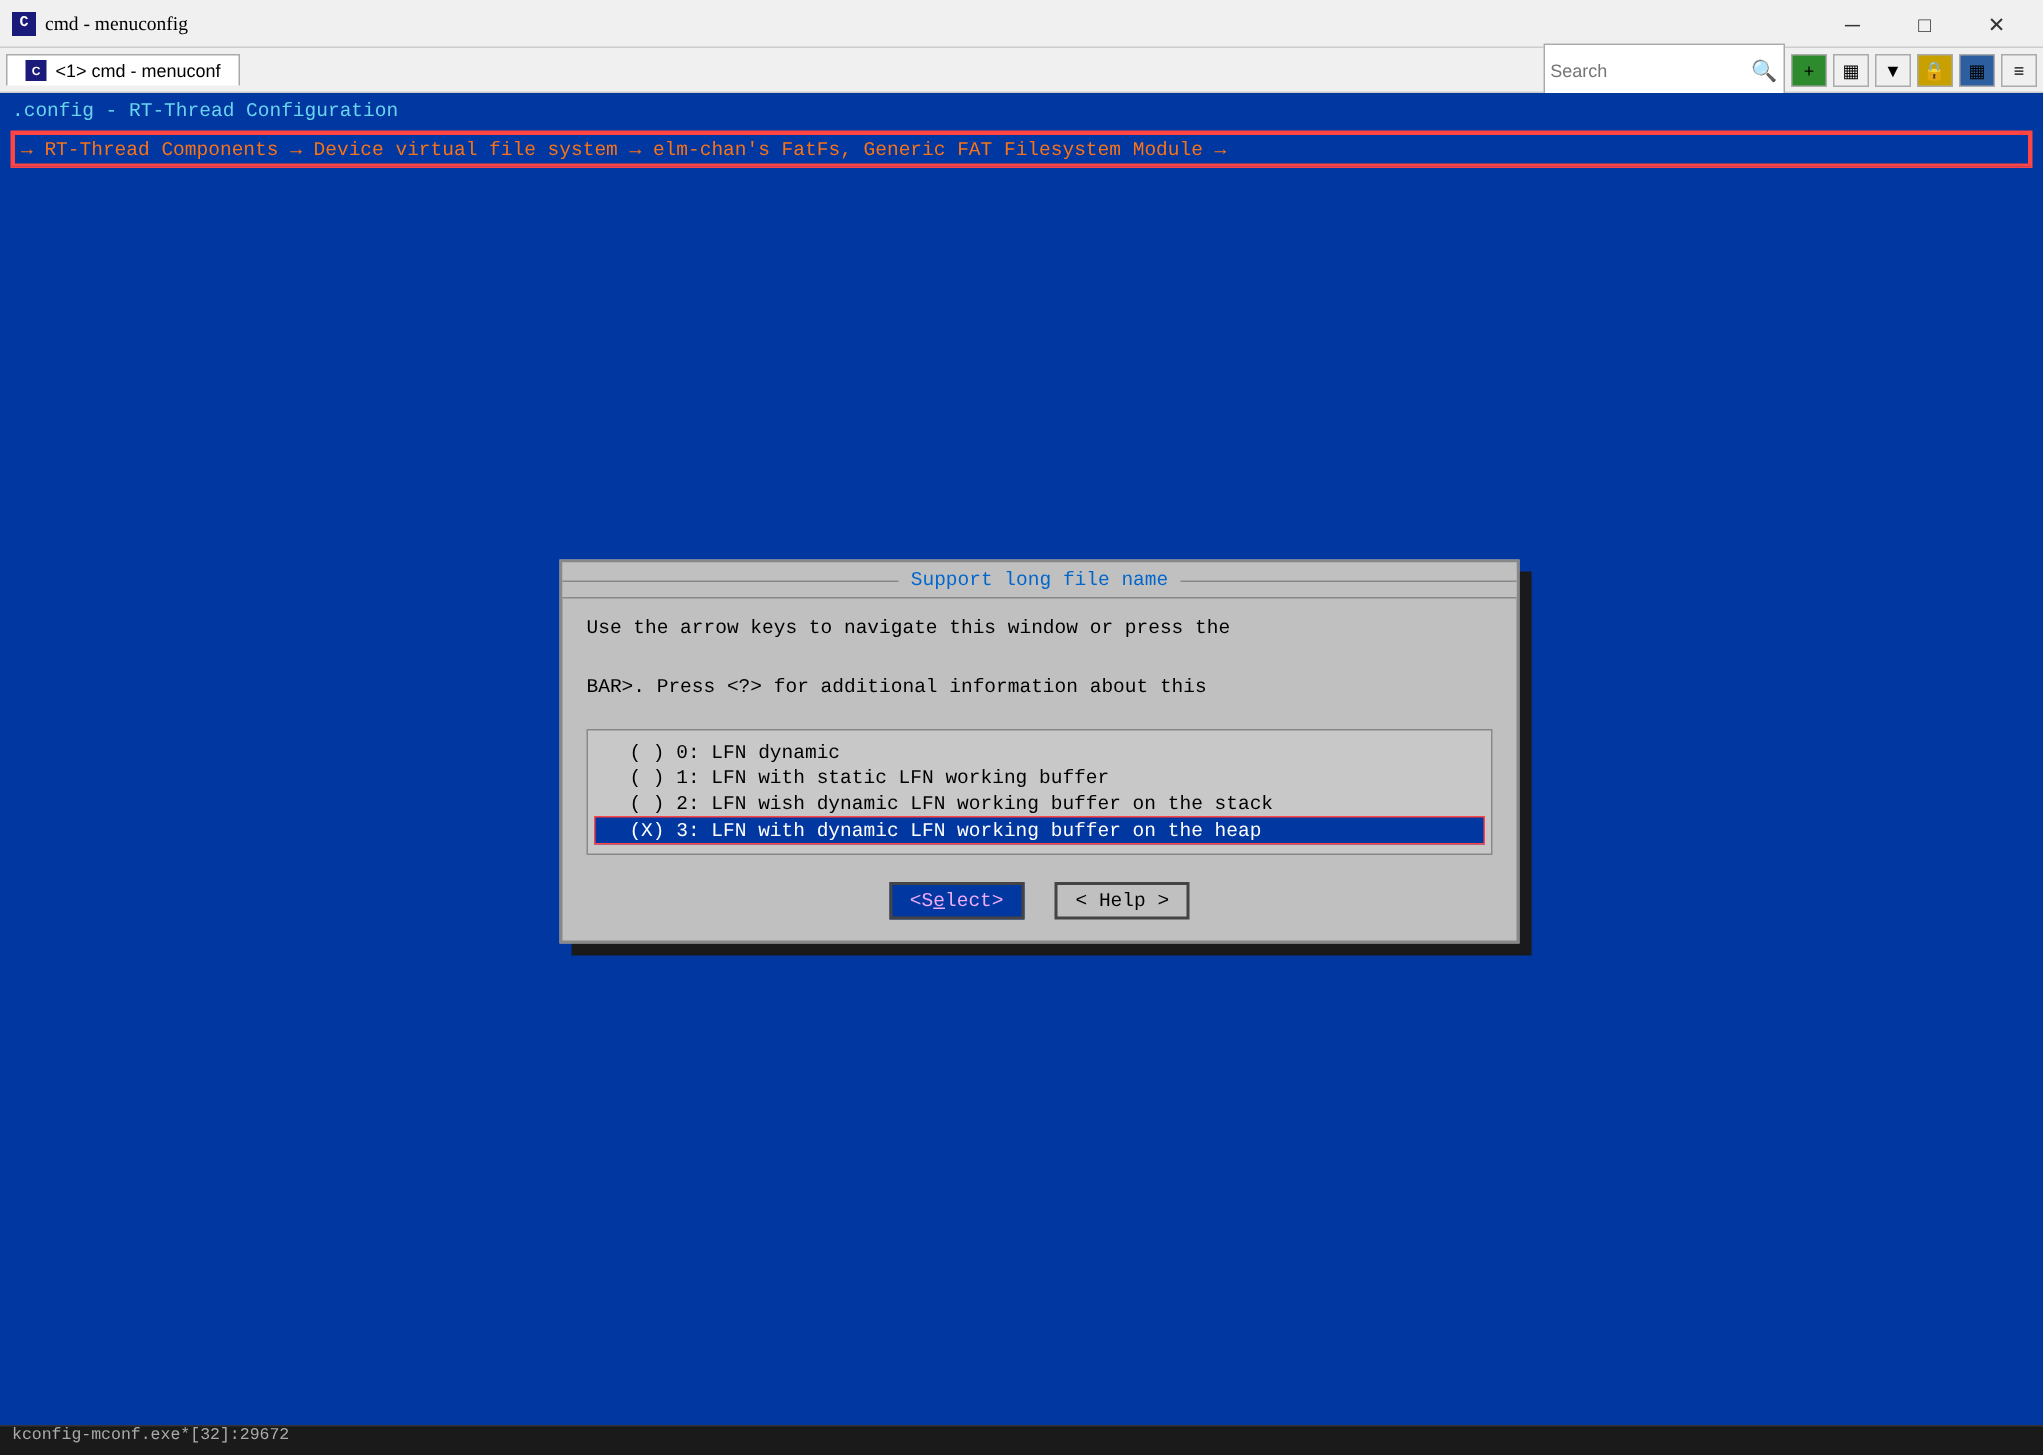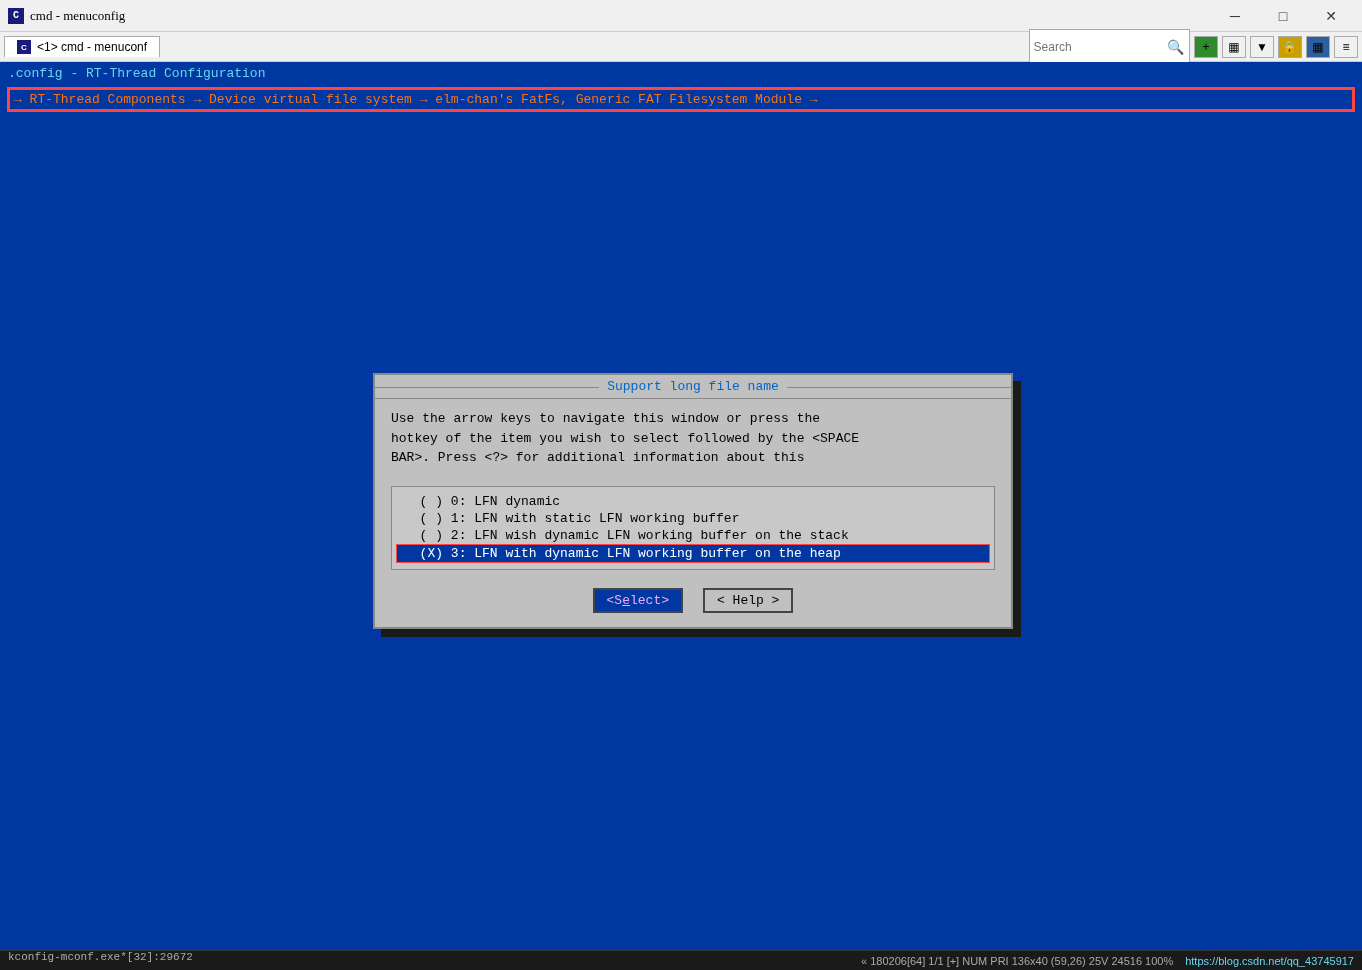--- a/index.html
+++ b/index.html
@@ -380,21 +380,21 @@
     <div class="dialog-shadow"></div>
     <div class="dialog-box">
 
       <div class="dialog-title-bar">
         <div class="dialog-title-line"></div>
         <span class="dialog-title-text">Support long file name</span>
       </div>
 
       <div class="dialog-body">
         <span>Use the arrow keys to navigate this window or press the</span><br>
-        <span>hotkey of the item you wish to select followed by the &lt;SPACE</span><br>
+        <br>
         <span>BAR&gt;. Press &lt;?&gt;  for additional information about this</span>
       </div>
 
       <div class="radio-list-container">
         <div class="radio-item">
           &nbsp;&nbsp;<span>( )</span>&nbsp;<span>0: LFN dynamic</span>
         </div>
         <div class="radio-item">
           &nbsp;&nbsp;<span>( )</span>&nbsp;<span>1: LFN with static LFN working buffer</span>
         </div>
@@ -413,17 +413,13 @@
         <button class="dialog-btn">&lt; Help &gt;</button>
       </div>
 
     </div>
   </div>
 
 </div>
 
 <div class="status-bar">
   <span class="status-left">kconfig-mconf.exe*[32]:29672</span>
-  <div class="status-right">
-    <span>« 180206[64]  1/1  [+] NUM  PRI  136x40  (59,26) 25V  24516  100%</span>
-    <a class="status-link">https://blog.csdn.net/qq_43745917</a>
-  </div>
 </div>
 
 </body></html>

